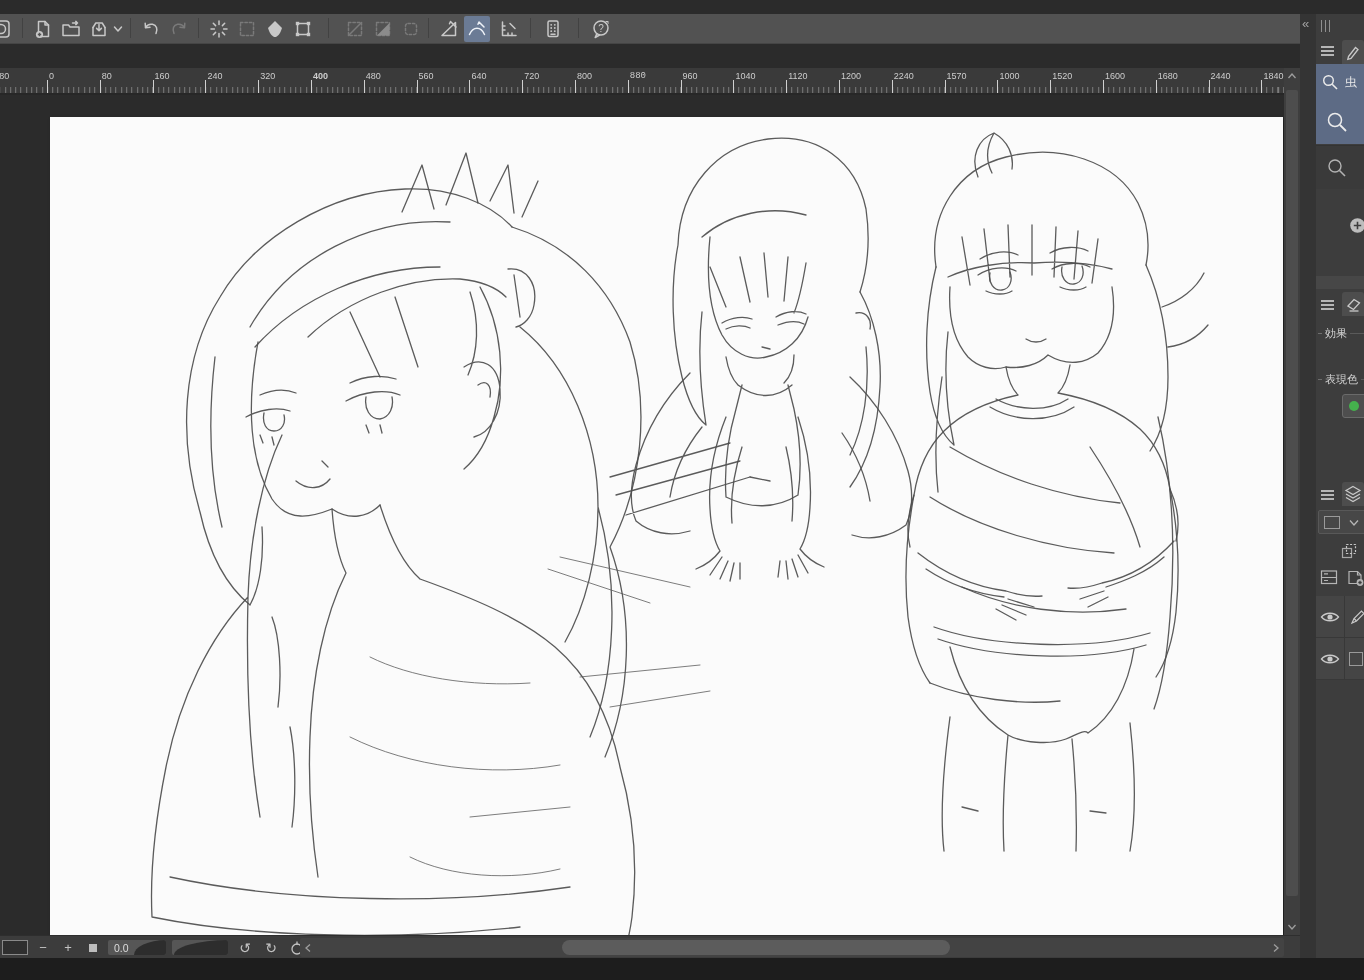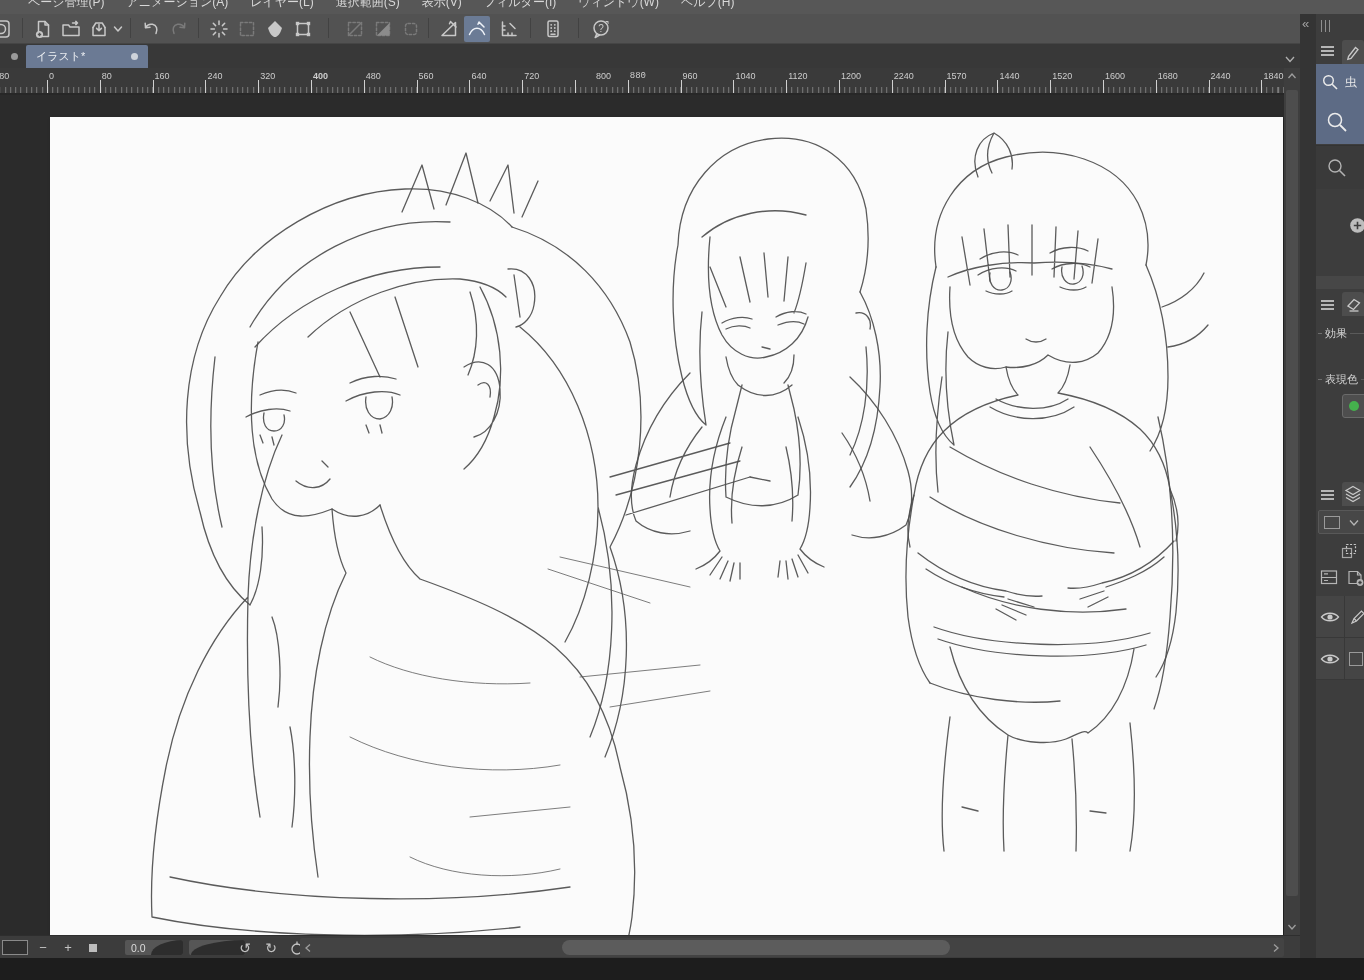--- a/index.html
+++ b/index.html
@@ -49,21 +49,21 @@
   
   .vscroll{position:absolute;left:1284px;top:68px;width:16px;height:867px;background:#3e3e3e;}
   .vscroll .thumb{position:absolute;left:2px;top:22px;width:12px;height:806px;background:#4d4d4d;border-radius:2px;}
   .sc-arrow{position:absolute;width:16px;height:16px;display:flex;align-items:center;justify-content:center;}
 
   
   .statusbar{position:absolute;left:0;top:935px;width:1300px;height:23px;background:#3c3c3c;border-top:1px solid #2e2e2e;}
   .nav-box{position:absolute;left:2px;top:4px;width:26px;height:15px;border:1px solid #8a8a8a;background:#2f2f2f;}
   .sbtn{position:absolute;top:2px;width:22px;height:19px;color:#c2c2c2;font-size:13px;display:flex;align-items:center;justify-content:center;}
   .fit-sq{width:8px;height:8px;background:#bdbdbd;}
-  .slider{position:absolute;top:4px;height:15px;background:#565656;border-radius:2px;overflow:hidden;margin-left:17px;}
+  .slider{position:absolute;top:4px;height:15px;background:#565656;border-radius:2px;overflow:hidden;}
   .wedge{position:absolute;right:0;bottom:0;height:100%;background:#2d2d2d;border-radius:100% 0 0 0;}
   .slider .val{position:absolute;left:6px;top:2px;font-size:10.5px;color:#dcdcdc;}
   .hscroll{position:absolute;left:300px;top:2px;width:984px;height:19px;background:#434343;border-radius:2px;}
   .hthumb{position:absolute;left:262px;top:2px;width:388px;height:15px;background:#5c5c5c;border-radius:8px;}
 
   .bottomstrip{position:absolute;left:0;top:958px;width:1364px;height:22px;background:#1d1d1d;}
 
   
   .right-divider{position:absolute;left:1300px;top:14px;width:16px;height:944px;background:#343434;}
   .collapse{position:absolute;left:2px;top:2px;color:#a2a2a2;font-size:13px;}
@@ -87,32 +87,20 @@
   .layer-row{position:absolute;left:0;width:70px;height:42px;background:#454545;border-bottom:1px solid #383838;display:flex;align-items:center;}
   .layer-row .vline{width:1px;height:42px;background:#383838;margin:0 4px 0 4px;}
   .thumb-sq{width:14px;height:14px;border:1px solid #9a9a9a;background:#fff0;}
   .pscroll{position:absolute;left:0;width:70px;height:13px;background:#474747;}
 </style>
 </head>
 <body>
 
 <div id="app">
 
-  <div class="menubar">
-    <div class="menubar-inner">
-      <span class="menu-item">ページ管理(P)</span>
-      <span class="menu-item">アニメーション(A)</span>
-      <span class="menu-item">レイヤー(L)</span>
-      <span class="menu-item">選択範囲(S)</span>
-      <span class="menu-item">表示(V)</span>
-      <span class="menu-item">フィルター(I)</span>
-      <span class="menu-item">ウィンドウ(W)</span>
-      <span class="menu-item">ヘルプ(H)</span>
-    </div>
-  </div>
 
   <div class="toolbar">
     <div class="tbtn" style="left:-12px">
       <svg width="22" height="22">
           <rect x="3" y="3" width="16" height="16" rx="3" class="stroke"></rect>
           <circle cx="11" cy="11" r="4.5" class="stroke"></circle>
         </svg>
     </div>
     <div class="tdiv" style="left:22px"></div>
     <div class="tbtn" style="left:30px">
@@ -234,32 +222,20 @@
     <div class="tbtn" style="left:588px">
       <svg width="22" height="22">
           <circle cx="11" cy="10" r="7" class="stroke"></circle>
           <path d="M6.8,15.8 L5.2,19.5 L9.6,17" class="stroke"></path>
           <text x="11" y="13.5" text-anchor="middle" font-size="10" font-family="Liberation Sans, sans-serif" fill="#c8c8c8">?</text>
           <path d="M15.5,3.5 h2.5 v2.5 M18,3.5 l-2.5,2.5" stroke="#c8c8c8" stroke-width="1"></path>
         </svg>
     </div>
   </div>
 
-  <div class="tabbar">
-    <div class="tab-dot" style="left:11px;top:9px"></div>
-    <div class="doc-tab">
-      <span class="lbl">イラスト*</span>
-      <span class="dot"></span>
-    </div>
-    <div class="tab-chevron">
-      <svg width="12" height="10">
-          <polyline points="2,3 6,7.5 10,3" fill="none" stroke="#b0b0b0" stroke-width="1.3"></polyline>
-        </svg>
-    </div>
-  </div>
 
   <div class="ruler">
     <div class="ruler-minor"></div>
     <div>
         <span class="rlabel" style="left: -3.8px;">-80</span>
         <div class="rtick" style="left: 47px;"></div>
         <span class="rlabel" style="left: 49px;">0</span>
         <div class="rtick" style="left: 99.8px;"></div>
         <span class="rlabel" style="left: 101.8px;">80</span>
         <div class="rtick" style="left: 152.6px;"></div>
@@ -272,37 +248,37 @@
         <span class="rlabel" style="left: 313px; font-weight: bold;">400</span>
         <div class="rtick" style="left: 363.8px;"></div>
         <span class="rlabel" style="left: 365.8px;">480</span>
         <div class="rtick" style="left: 416.6px;"></div>
         <span class="rlabel" style="left: 418.6px;">560</span>
         <div class="rtick" style="left: 469.4px;"></div>
         <span class="rlabel" style="left: 471.4px;">640</span>
         <div class="rtick" style="left: 522.2px;"></div>
         <span class="rlabel" style="left: 524.2px;">720</span>
         <div class="rtick" style="left: 575px;"></div>
-        <span class="rlabel" style="left: 596px;">800</span>
+        <span class="rlabel" style="left: 577px;">800</span>
         <div class="rtick" style="left: 627.8px;"></div>
         <span class="rlabel" style="left: 629.8px; font-family: Liberation Mono, monospace;">880</span>
         <div class="rtick" style="left: 680.6px;"></div>
         <span class="rlabel" style="left: 682.6px;">960</span>
         <div class="rtick" style="left: 733.4px;"></div>
         <span class="rlabel" style="left: 735.4px;">1040</span>
         <div class="rtick" style="left: 786.2px;"></div>
         <span class="rlabel" style="left: 788.2px;">1120</span>
         <div class="rtick" style="left: 839px;"></div>
         <span class="rlabel" style="left: 841px;">1200</span>
         <div class="rtick" style="left: 891.8px;"></div>
         <span class="rlabel" style="left: 893.8px;">2240</span>
         <div class="rtick" style="left: 944.6px;"></div>
         <span class="rlabel" style="left: 946.6px;">1570</span>
         <div class="rtick" style="left: 997.4px;"></div>
-        <span class="rlabel" style="left: 999.4px;">1440</span>
+        <span class="rlabel" style="left: 999.4px;">1000</span>
         <div class="rtick" style="left: 1050.2px;"></div>
         <span class="rlabel" style="left: 1052.2px;">1520</span>
         <div class="rtick" style="left: 1103px;"></div>
         <span class="rlabel" style="left: 1105px;">1600</span>
         <div class="rtick" style="left: 1155.8px;"></div>
         <span class="rlabel" style="left: 1157.8px;">1680</span>
         <div class="rtick" style="left: 1208.6px;"></div>
         <span class="rlabel" style="left: 1210.6px;">2440</span>
         <div class="rtick" style="left: 1261.4px;"></div>
         <span class="rlabel" style="left: 1263.4px;">1840</span>

